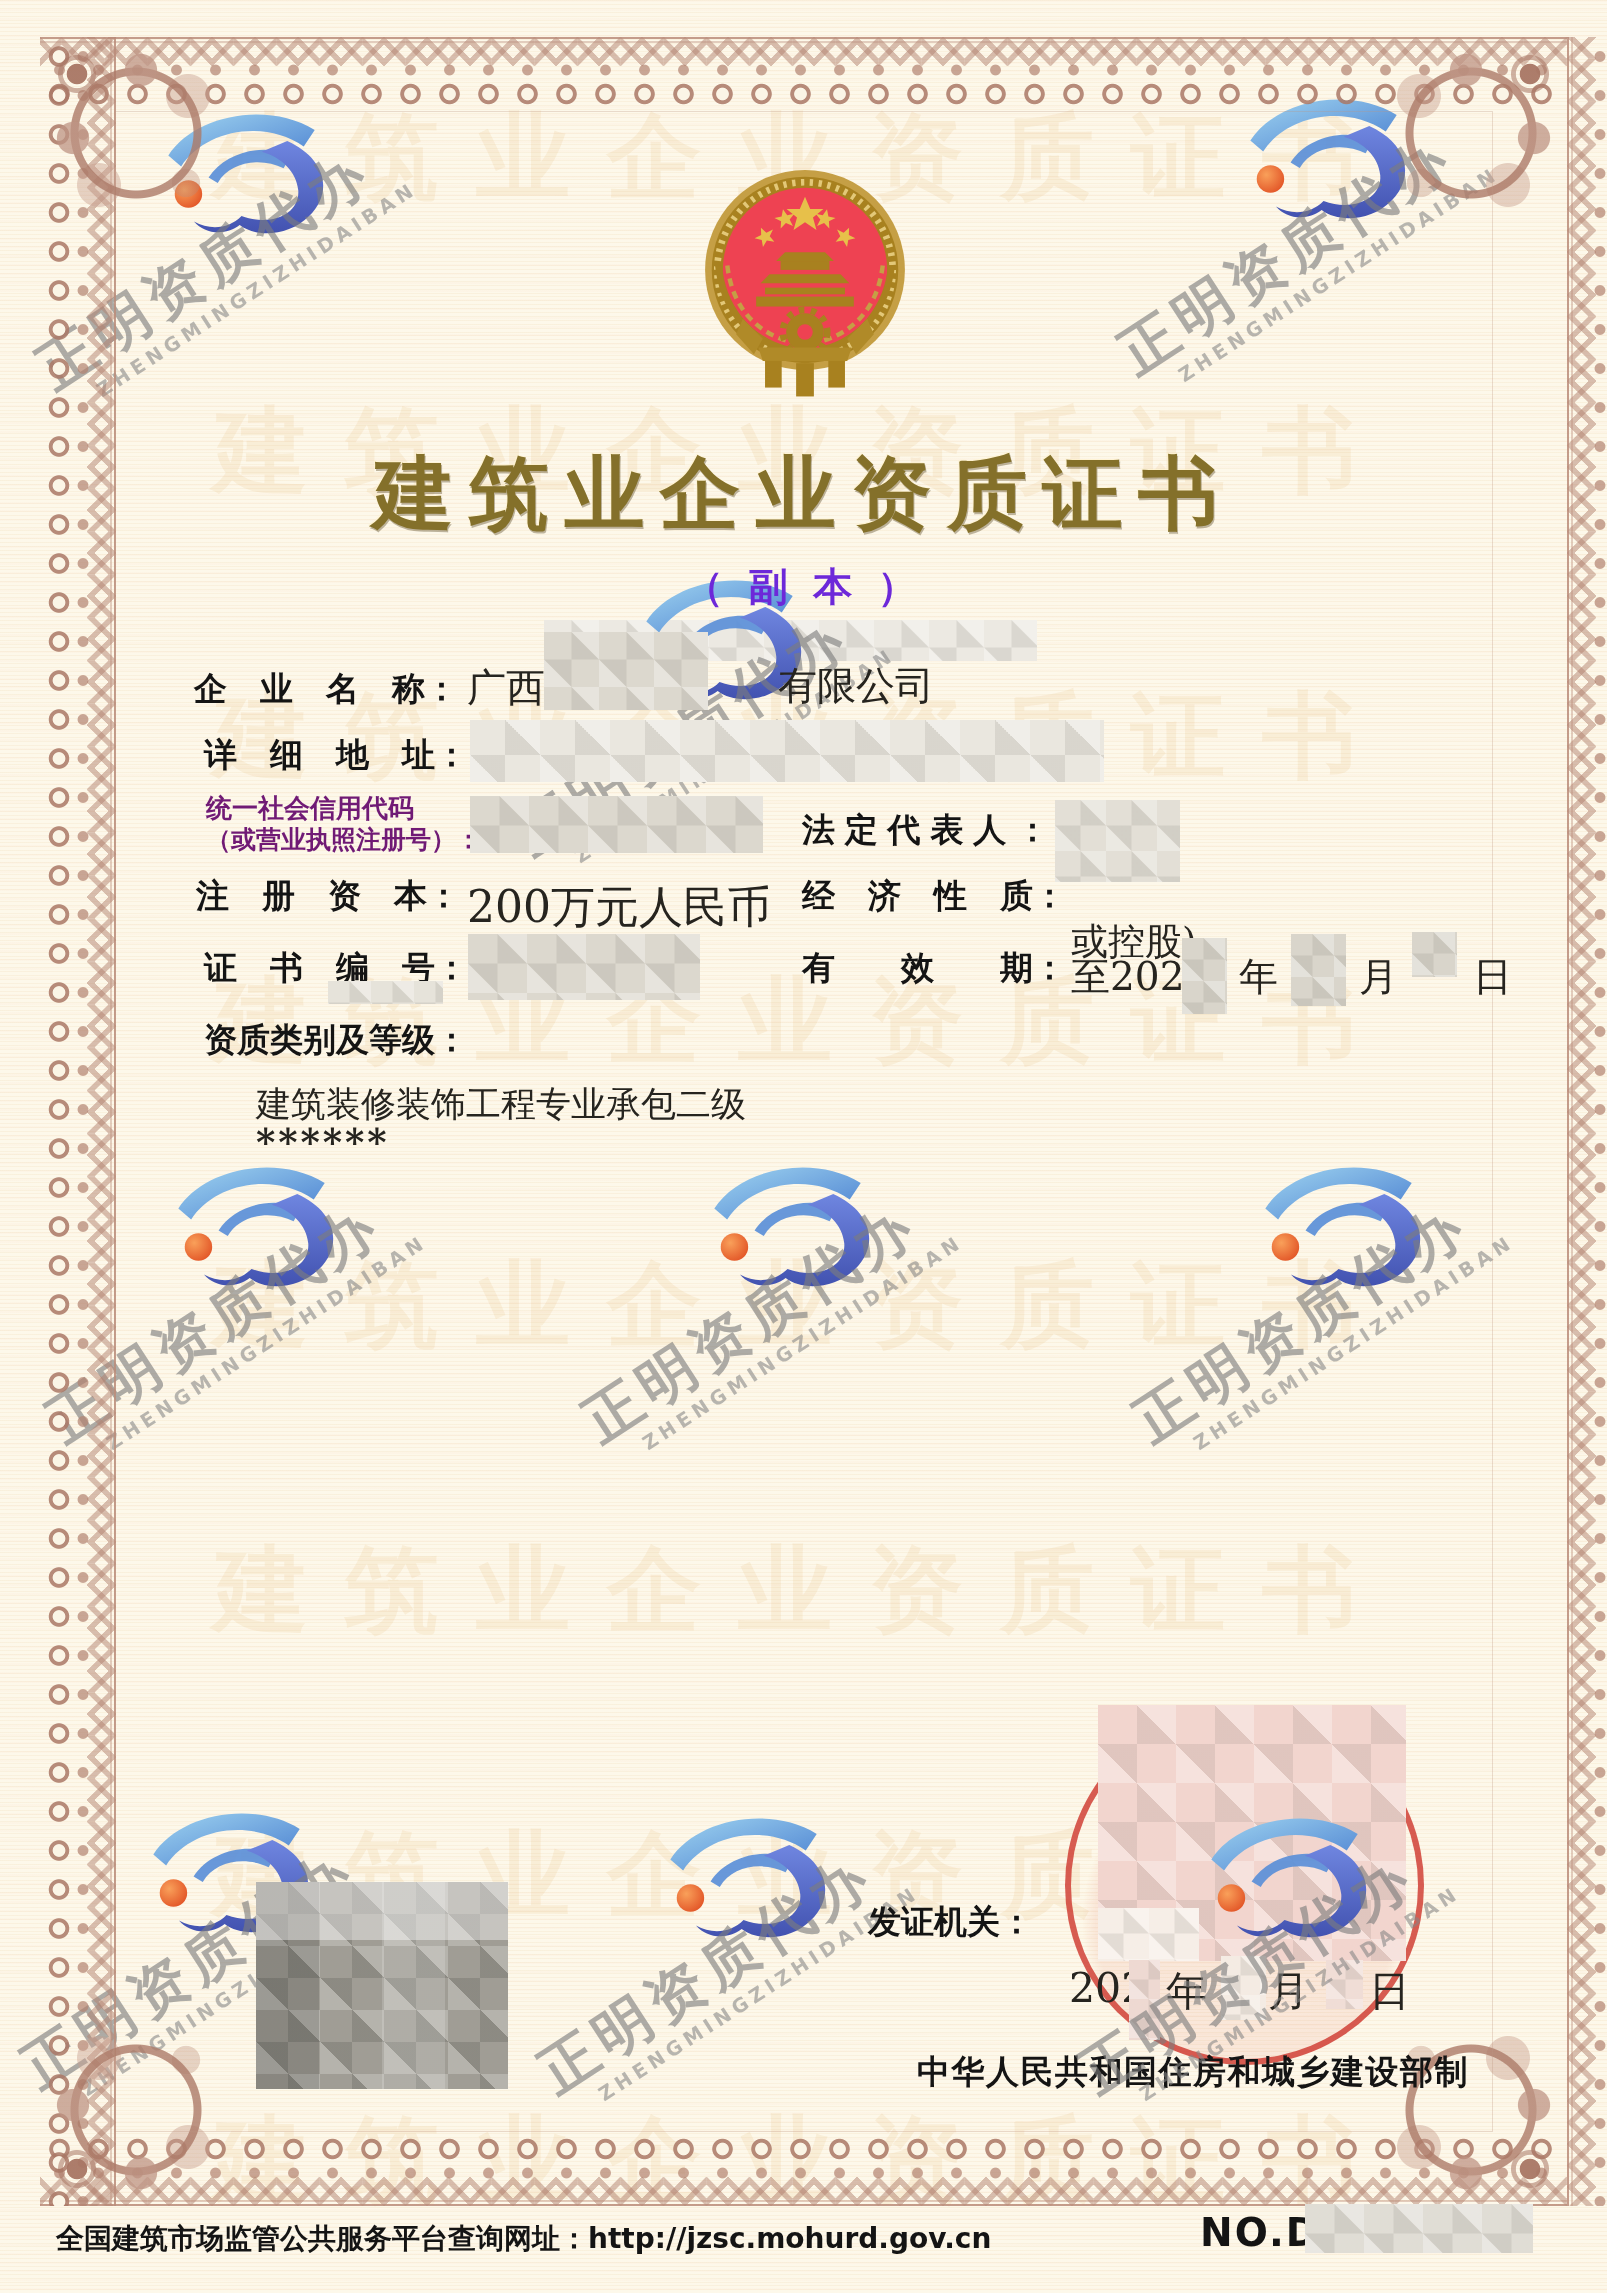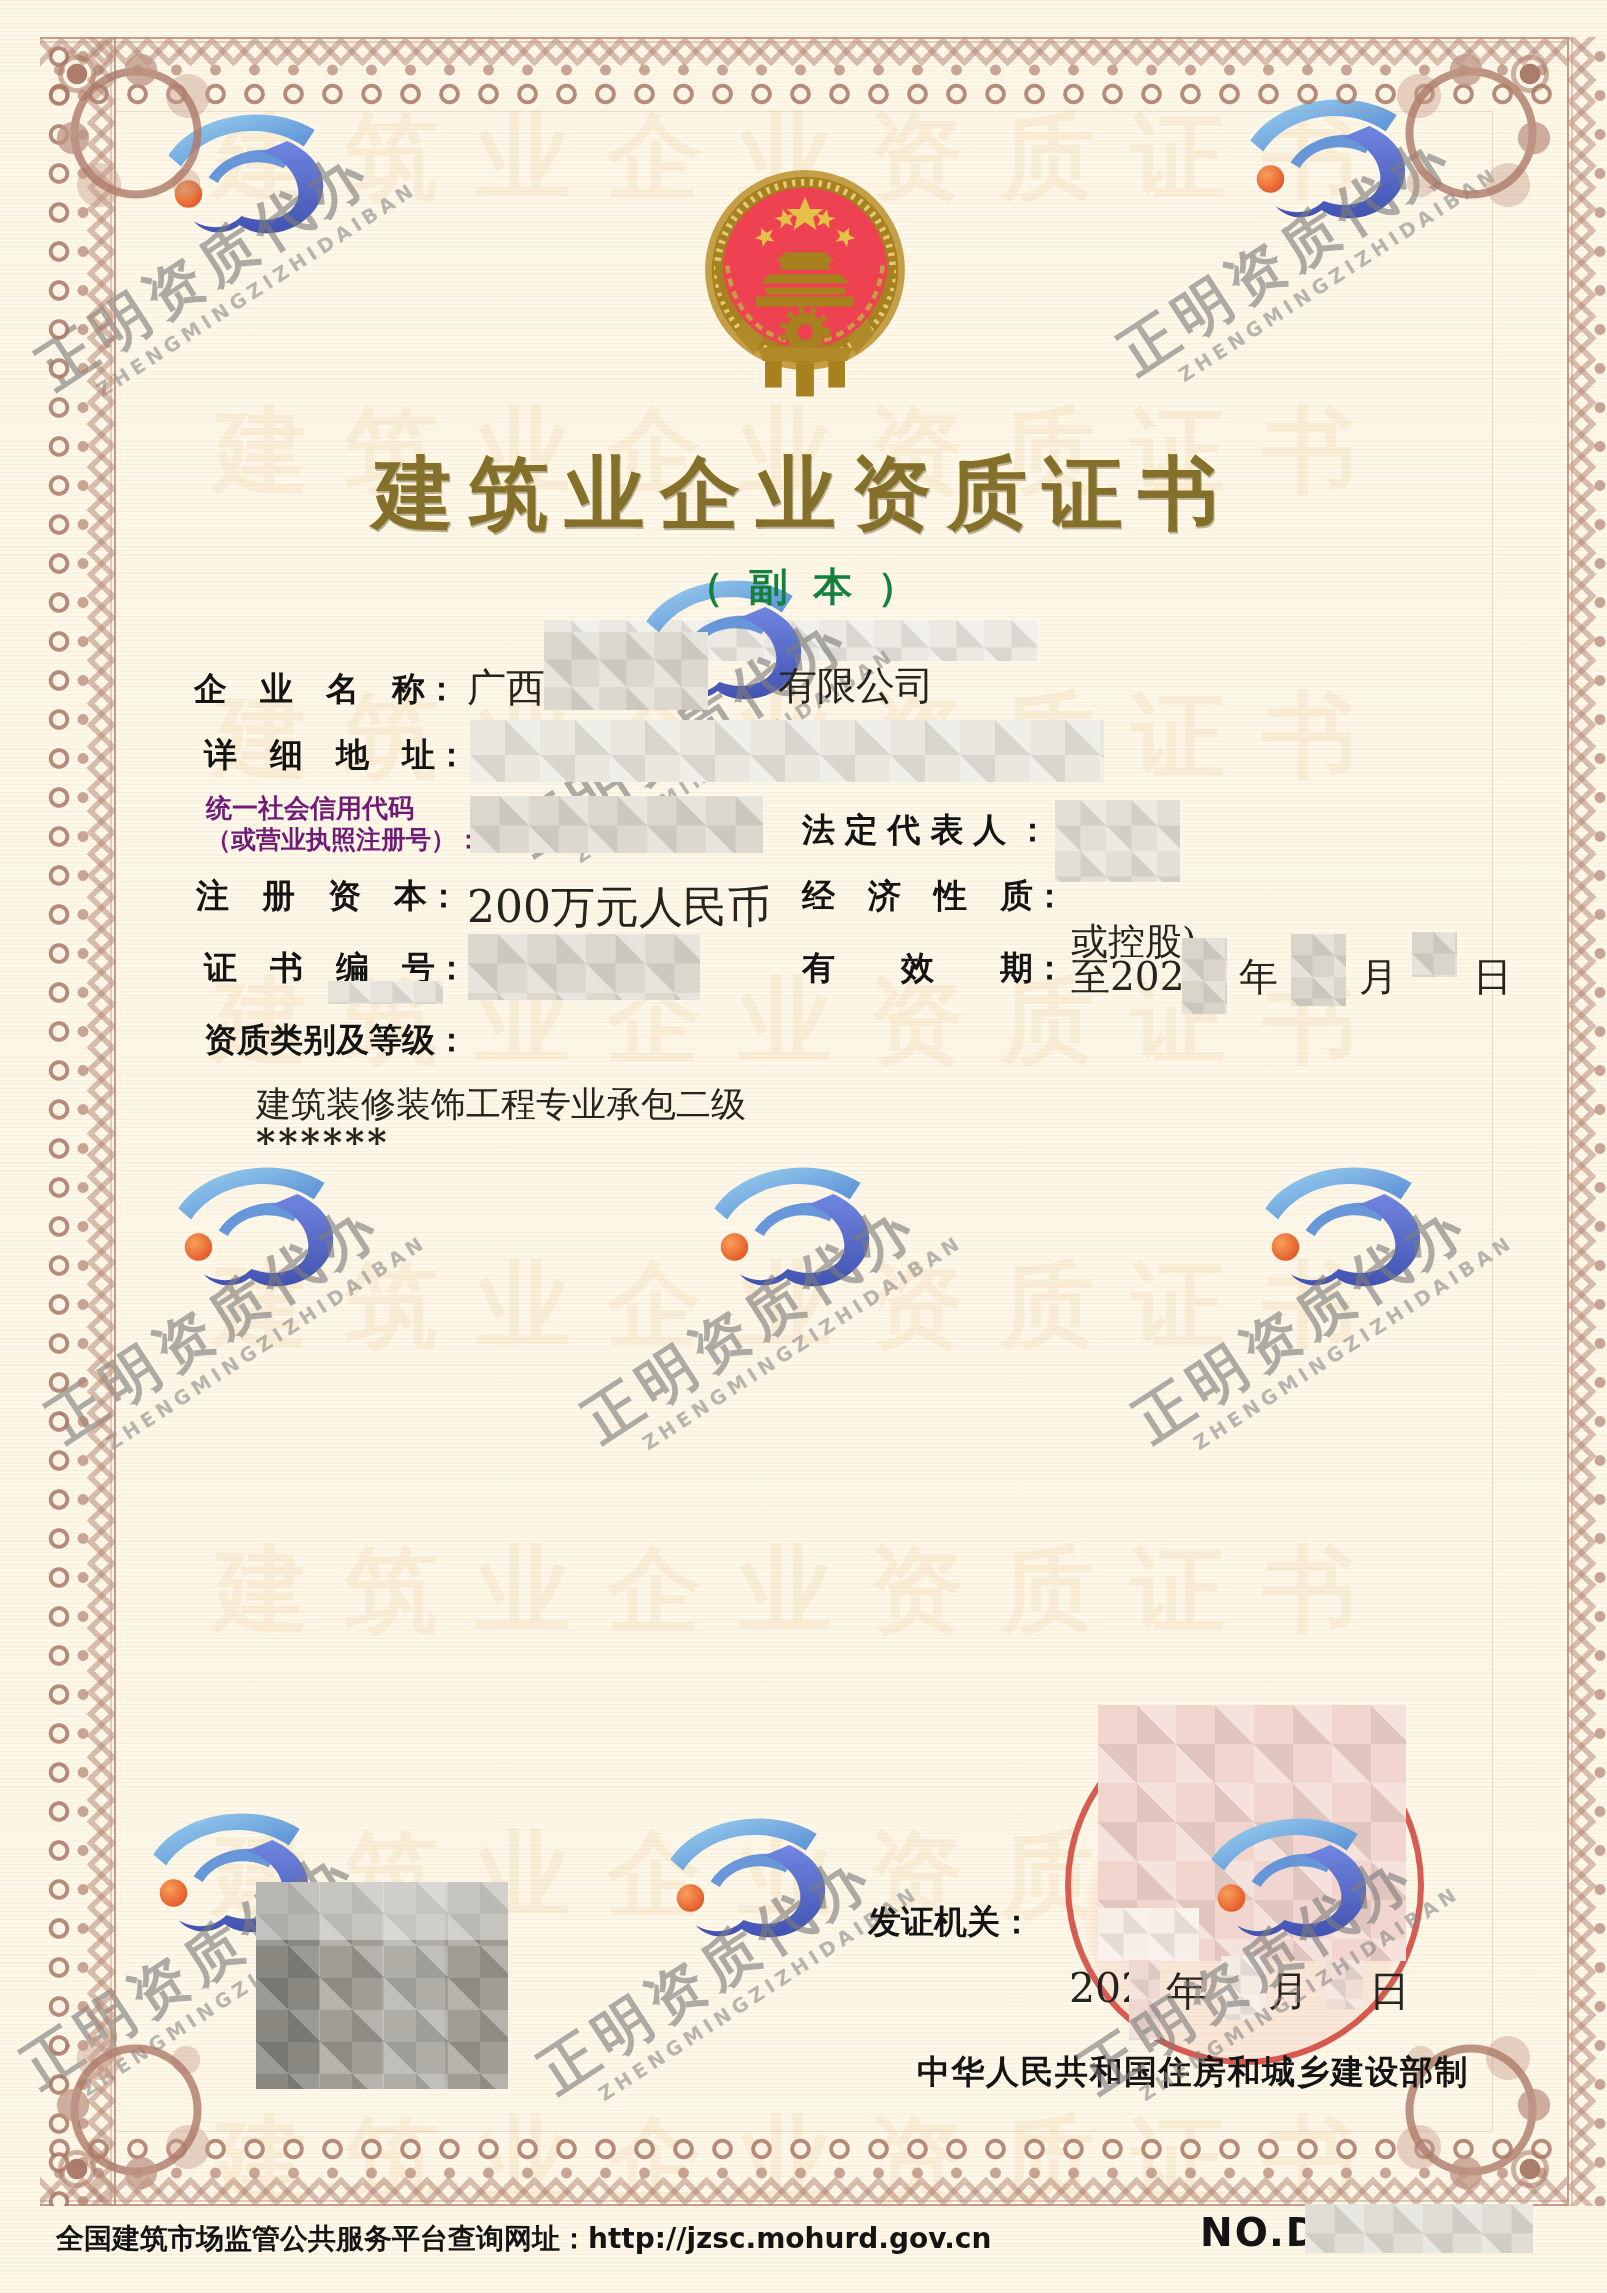--- a/index.html
+++ b/index.html
@@ -58,21 +58,21 @@
   .corner.bl { left:0; bottom:0; transform:rotate(270deg); }
 
   
   .label { position:absolute; z-index:5; font-weight:bold; font-size:33px; color:#141414; white-space:nowrap; }
   .label-sm { position:absolute; z-index:5; font-weight:bold; font-size:26px; line-height:32px; color:#701a75; white-space:nowrap; }
   .value { position:absolute; z-index:5; font-family:"DejaVu Serif", serif; font-size:39px; color:#26241f; white-space:nowrap; }
   .title { position:absolute; left:0; top:441px; width:100%; text-align:center; z-index:5;
     font-family:"DejaVu Serif", serif; font-weight:bold; font-size:80px; letter-spacing:15.6px;
     color:#84702a; text-shadow:1px 2px 0 rgba(70,52,12,.35), -1px -1px 0 rgba(255,242,205,.7); }
   .subtitle { position:absolute; left:0; top:560px; width:100%; text-align:center; z-index:5;
-    font-weight:bold; font-size:39px; letter-spacing:5.9px; color:#15803d; }
+    font-weight:bold; font-size:39px; letter-spacing:5.9px; color:#6d28d9; }
 
   
   .mz { position:absolute; z-index:6; background-color:var(--c,#d8d4ca);
     background-image:
       linear-gradient(45deg, rgba(255,255,255,.30) 25%, transparent 25%, transparent 75%, rgba(255,255,255,.30) 75%),
       linear-gradient(45deg, rgba(90,88,80,.12) 25%, transparent 25%, transparent 75%, rgba(90,88,80,.12) 75%);
     background-size:var(--cs,62px) var(--cs,62px);
     background-position:0 0, calc(var(--cs,62px)/2) calc(var(--cs,62px)/2); }
   .mz-band { z-index:2; }
   .mz-bl { background-image:

